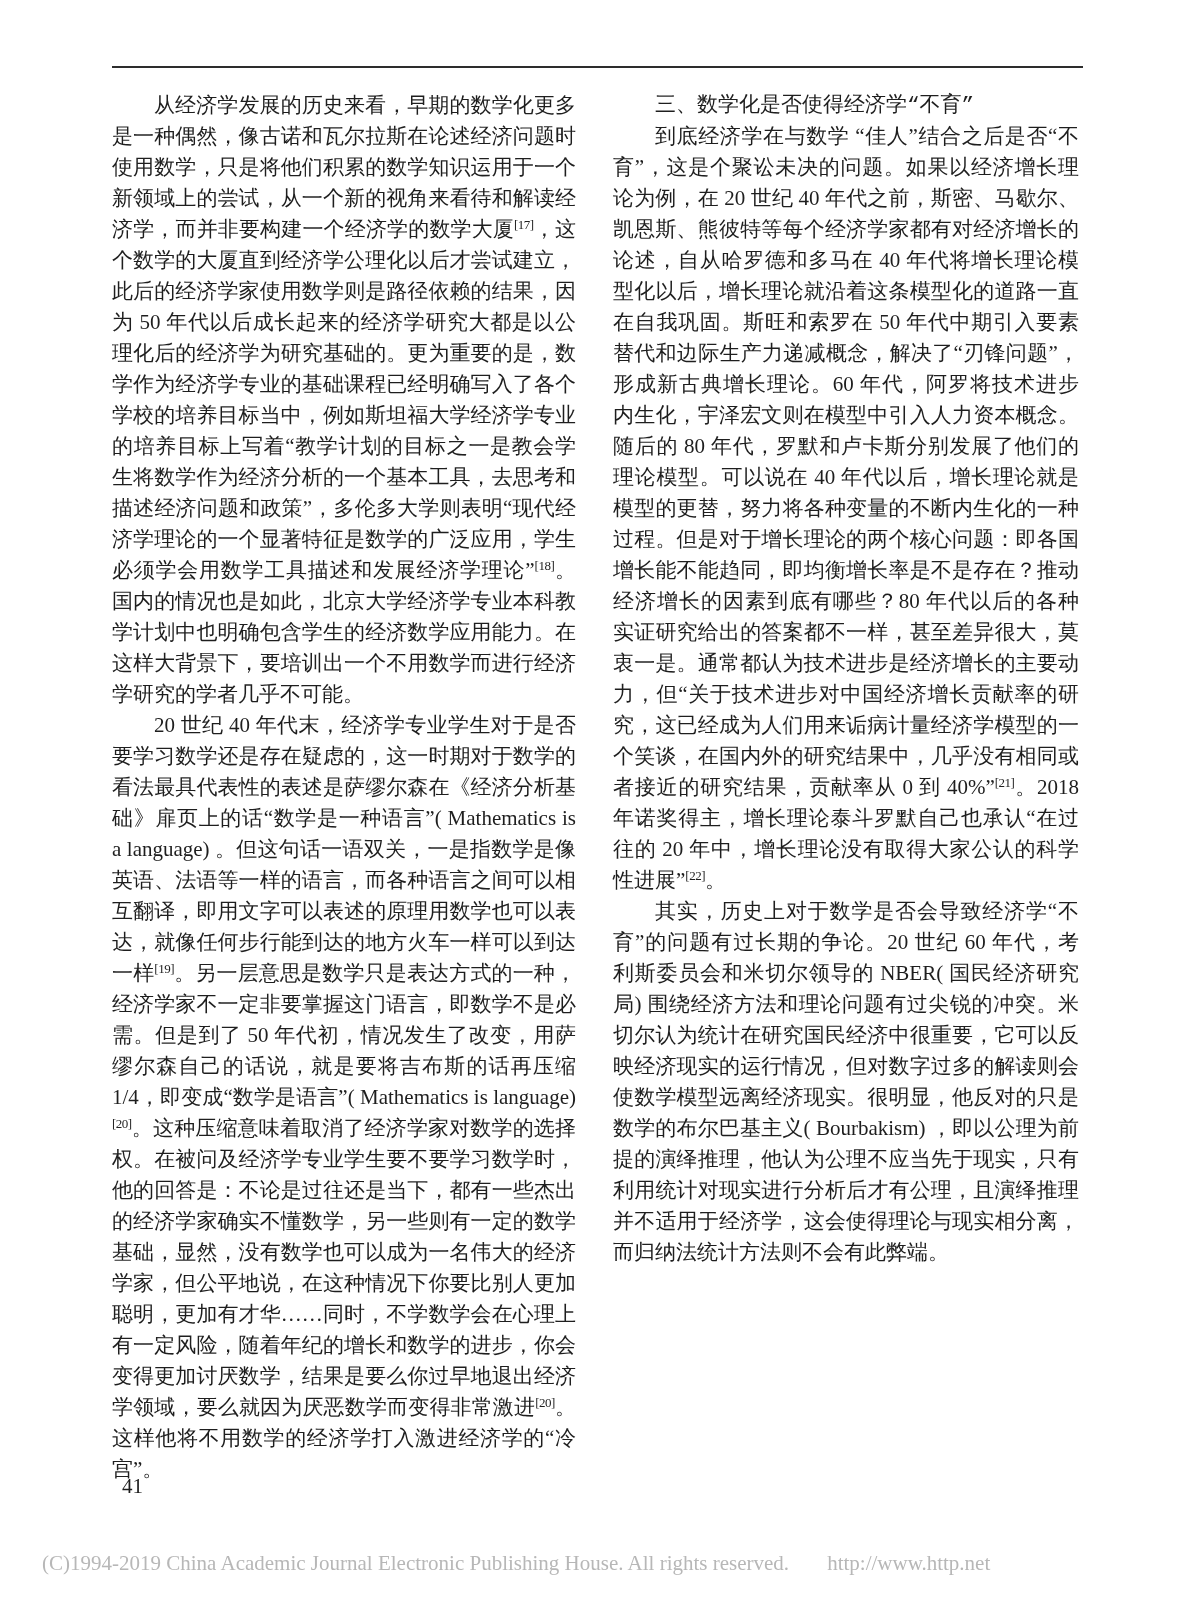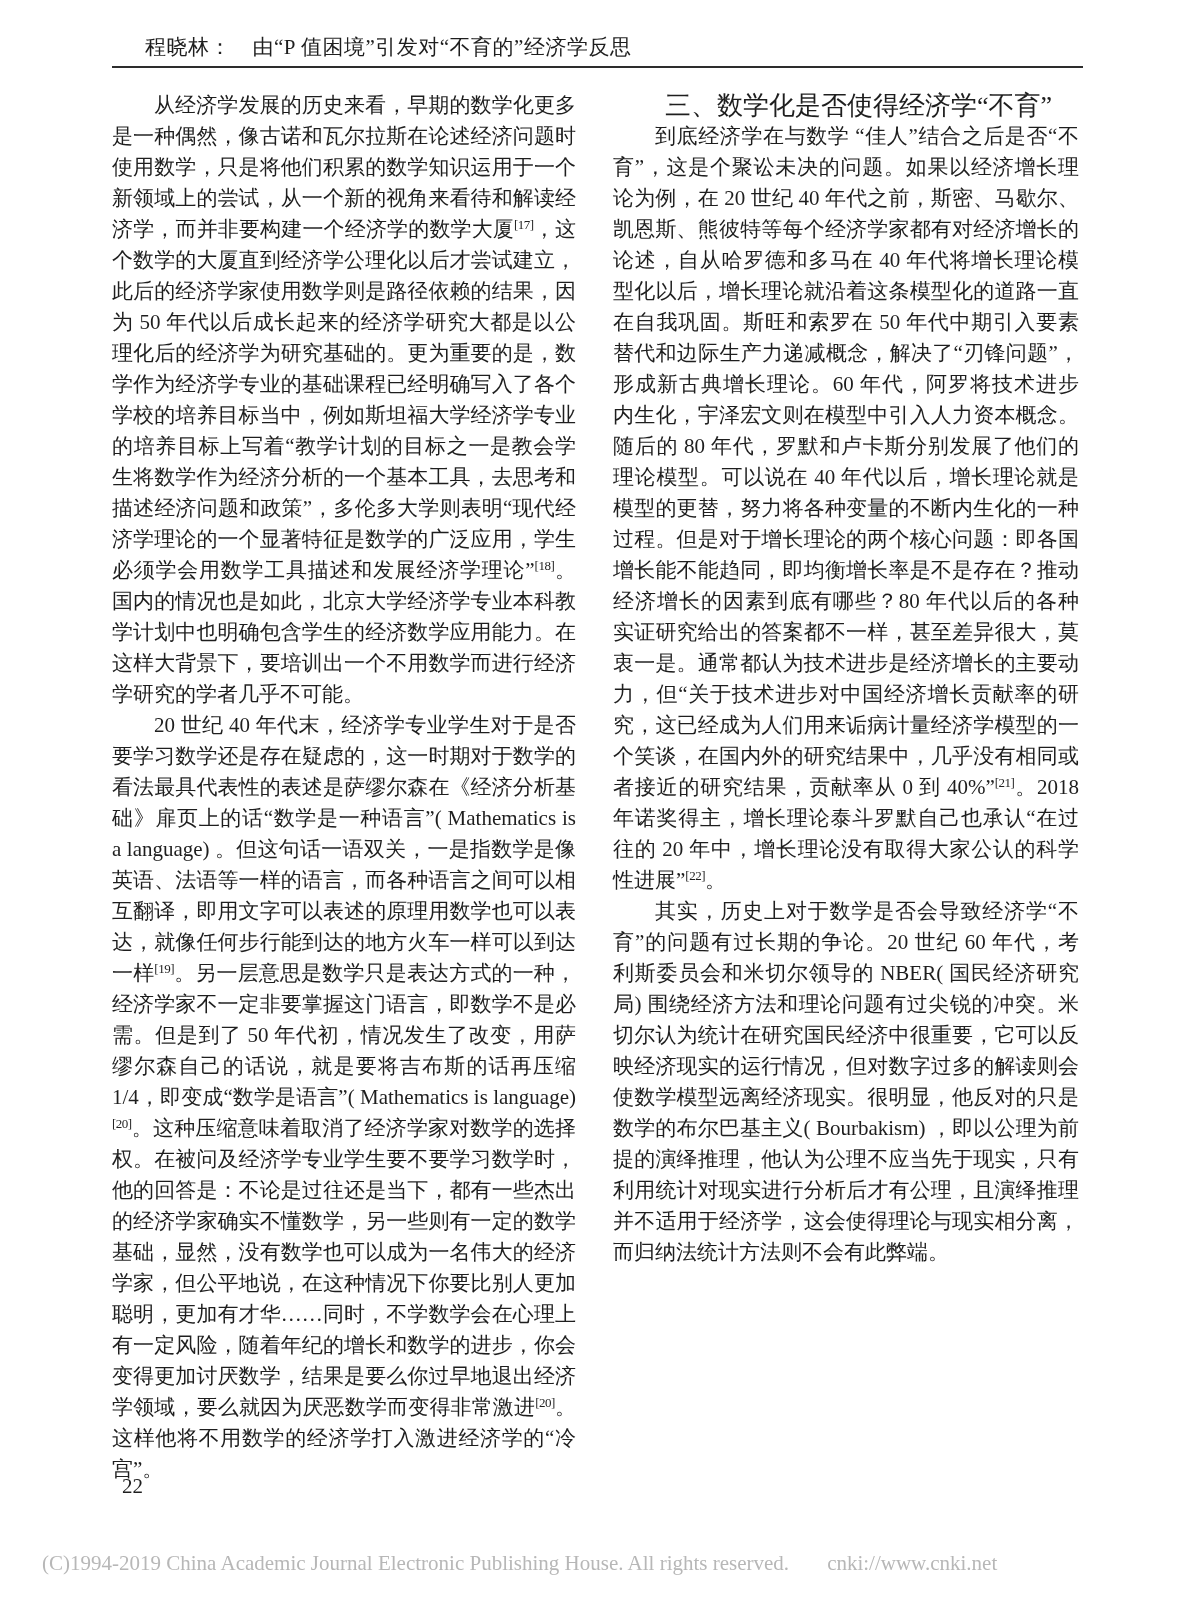--- a/index.html
+++ b/index.html
@@ -31,56 +31,55 @@
   .col-right { left:613px; width:466px; }
 
   .para { margin:0; text-indent:2em; }
   .para sup {
     font-size:13px; line-height:0;
     vertical-align:7px; letter-spacing:-0.5px;margin-top:44px;
   }
 
   .section-heading {
     text-indent:2em; margin:0;
-    font-family:Liberation Serif, serif;
-    font-size:26px; line-height:31px; font-weight:500;
+    font-family:Liberation Mono, monospace;
+    font-size:21px; line-height:31px; font-weight:500;
   }
 
   .page-number {
     position:absolute; left:122px; top:1474px;
     font-size:21px;
   }
 
   .footer {
     position:absolute; left:42px; top:1551px;
     font-size:21px; color:#b7b7b7; white-space:nowrap;
   }
   .footer .footer-url { margin-left:38px; }
 </style>
 </head>
 <body>
 
 <div class="page">
 
-  <div class="running-head">程晓林：　由“P 值困境”引发对“不育的”经济学反思</div>
 
   <div class="header-rule"></div>
 
   <div class="col col-left">
       <p class="para">从经济学发展的历史来看，早期的数学化更多是一种偶然，像古诺和瓦尔拉斯在论述经济问题时使用数学，只是将他们积累的数学知识运用于一个新领域上的尝试，从一个新的视角来看待和解读经济学，而并非要构建一个经济学的数学大厦<sup>[17]</sup>，这个数学的大厦直到经济学公理化以后才尝试建立，此后的经济学家使用数学则是路径依赖的结果，因为 50 年代以后成长起来的经济学研究大都是以公理化后的经济学为研究基础的。更为重要的是，数学作为经济学专业的基础课程已经明确写入了各个学校的培养目标当中，例如斯坦福大学经济学专业的培养目标上写着“教学计划的目标之一是教会学生将数学作为经济分析的一个基本工具，去思考和描述经济问题和政策”，多伦多大学则表明“现代经济学理论的一个显著特征是数学的广泛应用，学生必须学会用数学工具描述和发展经济学理论”<sup>[18]</sup>。国内的情况也是如此，北京大学经济学专业本科教学计划中也明确包含学生的经济数学应用能力。在这样大背景下，要培训出一个不用数学而进行经济学研究的学者几乎不可能。</p>
       <p class="para">20 世纪 40 年代末，经济学专业学生对于是否要学习数学还是存在疑虑的，这一时期对于数学的看法最具代表性的表述是萨缪尔森在《经济分析基础》扉页上的话“数学是一种语言”( Mathematics is a language) 。但这句话一语双关，一是指数学是像英语、法语等一样的语言，而各种语言之间可以相互翻译，即用文字可以表述的原理用数学也可以表达，就像任何步行能到达的地方火车一样可以到达一样<sup>[19]</sup>。另一层意思是数学只是表达方式的一种，经济学家不一定非要掌握这门语言，即数学不是必需。但是到了 50 年代初，情况发生了改变，用萨缪尔森自己的话说，就是要将吉布斯的话再压缩 1/4，即变成“数学是语言”( Mathematics is language)<sup>[20]</sup>。这种压缩意味着取消了经济学家对数学的选择权。在被问及经济学专业学生要不要学习数学时，他的回答是：不论是过往还是当下，都有一些杰出的经济学家确实不懂数学，另一些则有一定的数学基础，显然，没有数学也可以成为一名伟大的经济学家，但公平地说，在这种情况下你要比别人更加聪明，更加有才华……同时，不学数学会在心理上有一定风险，随着年纪的增长和数学的进步，你会变得更加讨厌数学，结果是要么你过早地退出经济学领域，要么就因为厌恶数学而变得非常激进<sup>[20]</sup>。这样他将不用数学的经济学打入激进经济学的“冷宫”。</p>
     </div>
 
   <div class="col col-right">
     <div class="section-heading">三、数学化是否使得经济学“不育”</div>
     <div>
         <p class="para">到底经济学在与数学 “佳人”结合之后是否“不育”，这是个聚讼未决的问题。如果以经济增长理论为例，在 20 世纪 40 年代之前，斯密、马歇尔、凯恩斯、熊彼特等每个经济学家都有对经济增长的论述，自从哈罗德和多马在 40 年代将增长理论模型化以后，增长理论就沿着这条模型化的道路一直在自我巩固。斯旺和索罗在 50 年代中期引入要素替代和边际生产力递减概念，解决了“刃锋问题”，形成新古典增长理论。60 年代，阿罗将技术进步内生化，宇泽宏文则在模型中引入人力资本概念。随后的 80 年代，罗默和卢卡斯分别发展了他们的理论模型。可以说在 40 年代以后，增长理论就是模型的更替，努力将各种变量的不断内生化的一种过程。但是对于增长理论的两个核心问题：即各国增长能不能趋同，即均衡增长率是不是存在？推动经济增长的因素到底有哪些？80 年代以后的各种实证研究给出的答案都不一样，甚至差异很大，莫衷一是。通常都认为技术进步是经济增长的主要动力，但“关于技术进步对中国经济增长贡献率的研究，这已经成为人们用来诟病计量经济学模型的一个笑谈，在国内外的研究结果中，几乎没有相同或者接近的研究结果，贡献率从 0 到 40%”<sup>[21]</sup>。2018 年诺奖得主，增长理论泰斗罗默自己也承认“在过往的 20 年中，增长理论没有取得大家公认的科学性进展”<sup>[22]</sup>。</p>
         <p class="para">其实，历史上对于数学是否会导致经济学“不育”的问题有过长期的争论。20 世纪 60 年代，考利斯委员会和米切尔领导的 NBER( 国民经济研究局) 围绕经济方法和理论问题有过尖锐的冲突。米切尔认为统计在研究国民经济中很重要，它可以反映经济现实的运行情况，但对数字过多的解读则会使数学模型远离经济现实。很明显，他反对的只是数学的布尔巴基主义( Bourbakism) ，即以公理为前提的演绎推理，他认为公理不应当先于现实，只有利用统计对现实进行分析后才有公理，且演绎推理并不适用于经济学，这会使得理论与现实相分离，而归纳法统计方法则不会有此弊端。</p>
       </div>
   </div>
 
-  <div class="page-number">22</div>
+  <div class="page-number">41</div>
 
   <div class="footer">
-    <span>(C)1994-2019 China Academic Journal Electronic Publishing House. All rights reserved.</span><span class="footer-url">cnki://www.cnki.net</span>
+    <span>(C)1994-2019 China Academic Journal Electronic Publishing House. All rights reserved.</span><span class="footer-url">http://www.http.net</span>
   </div>
 
 </div>
 
 </body></html>

